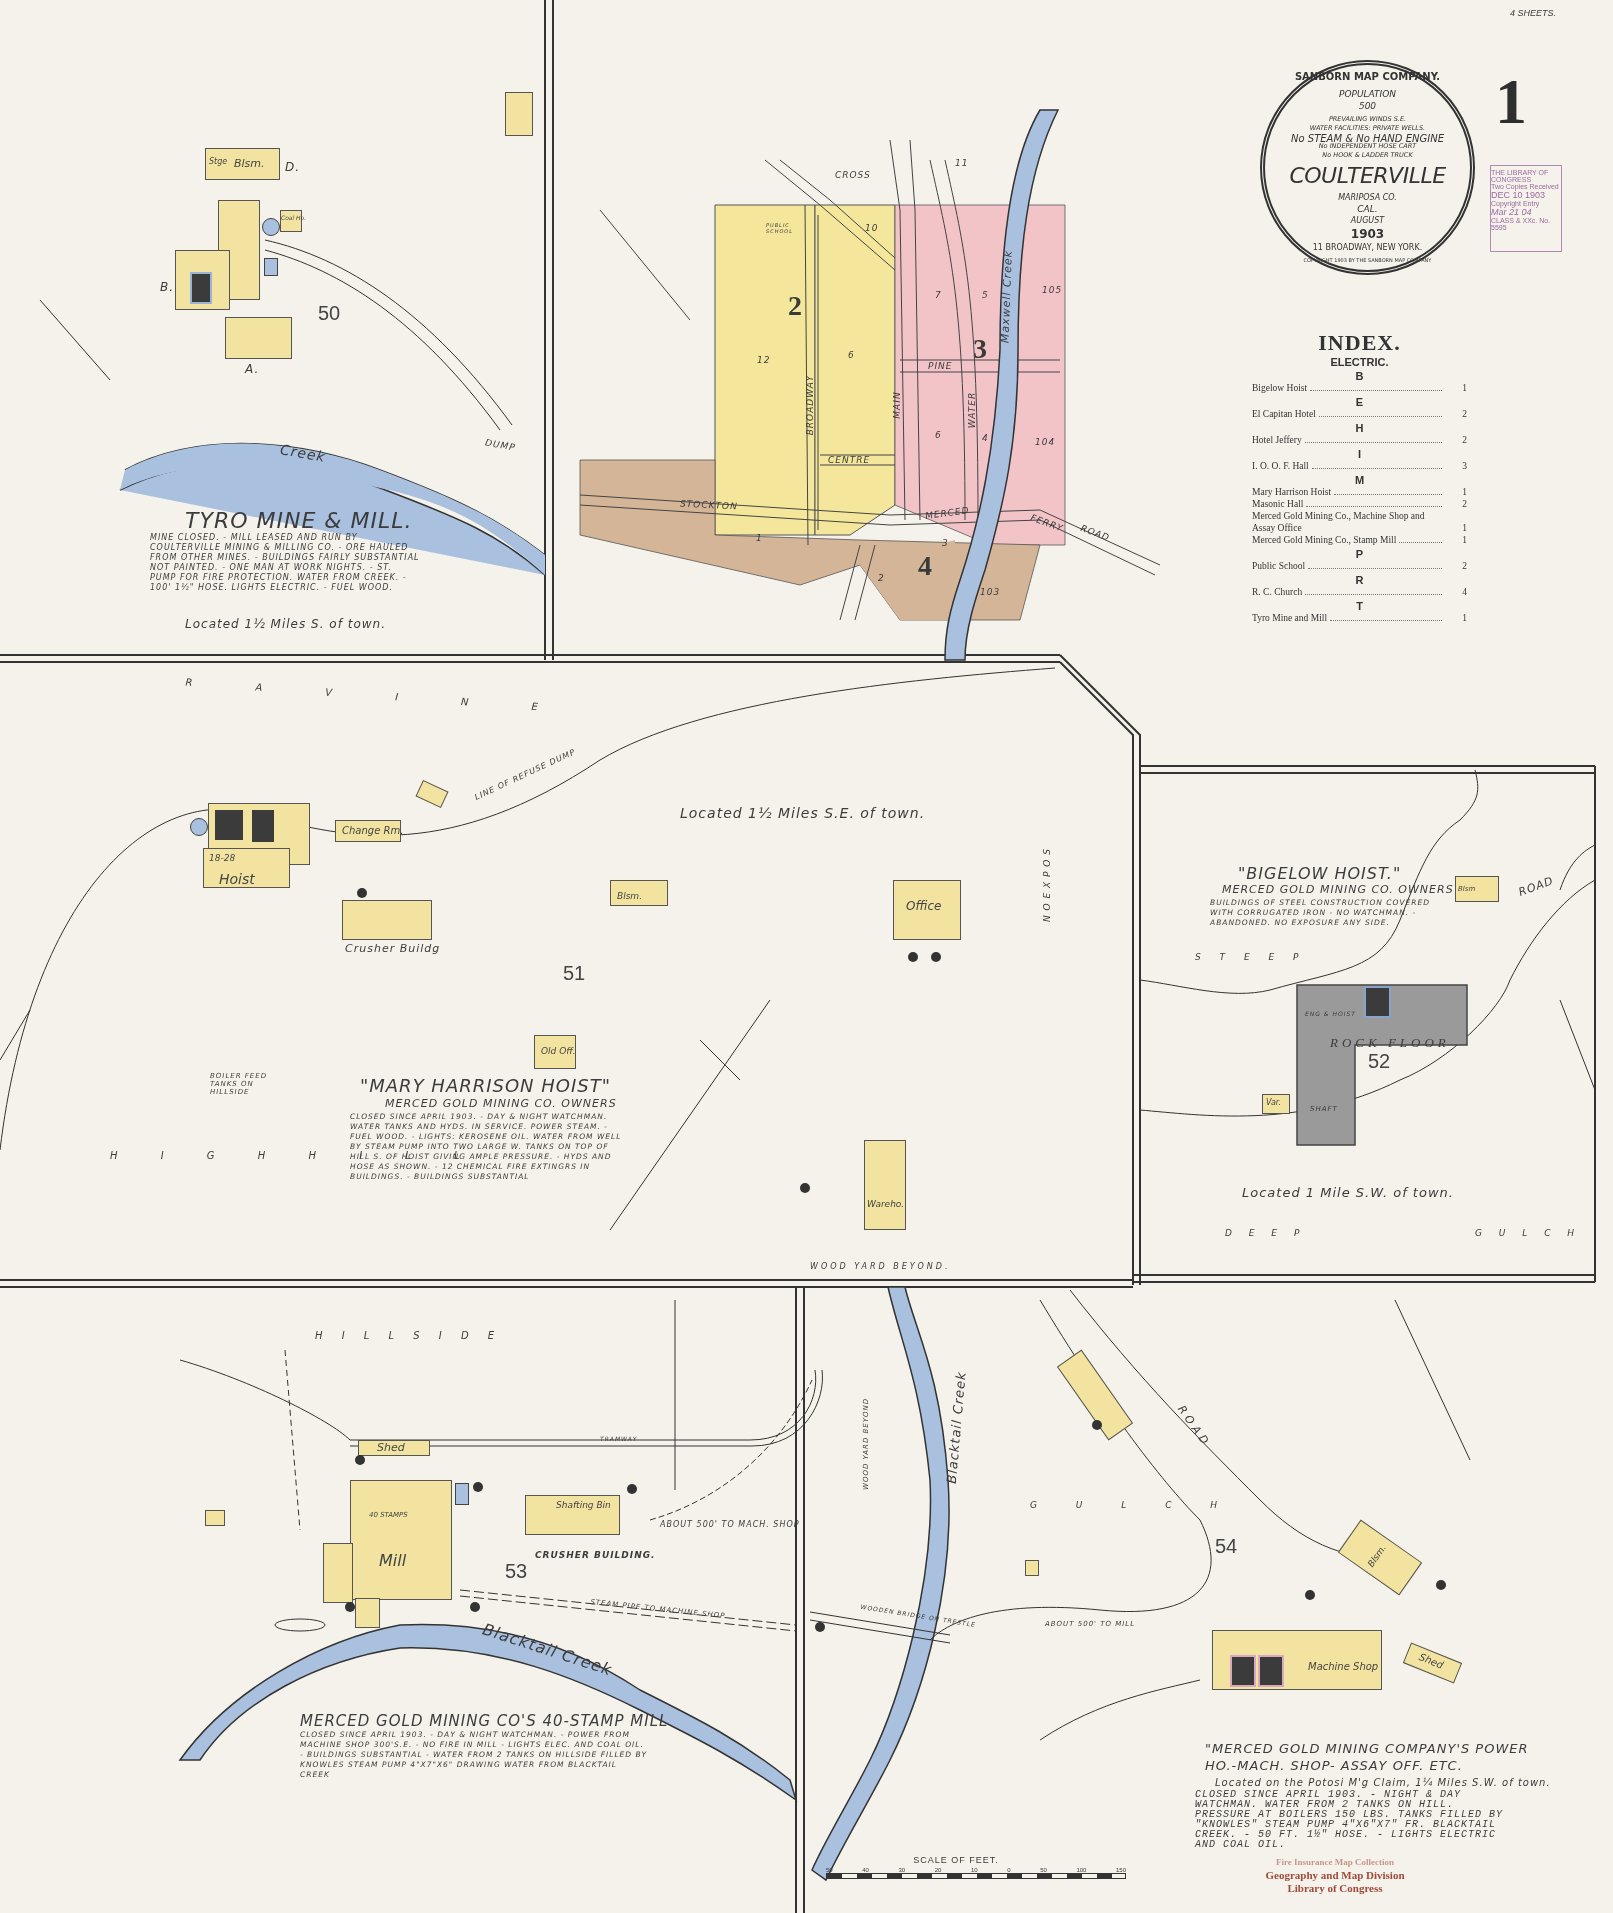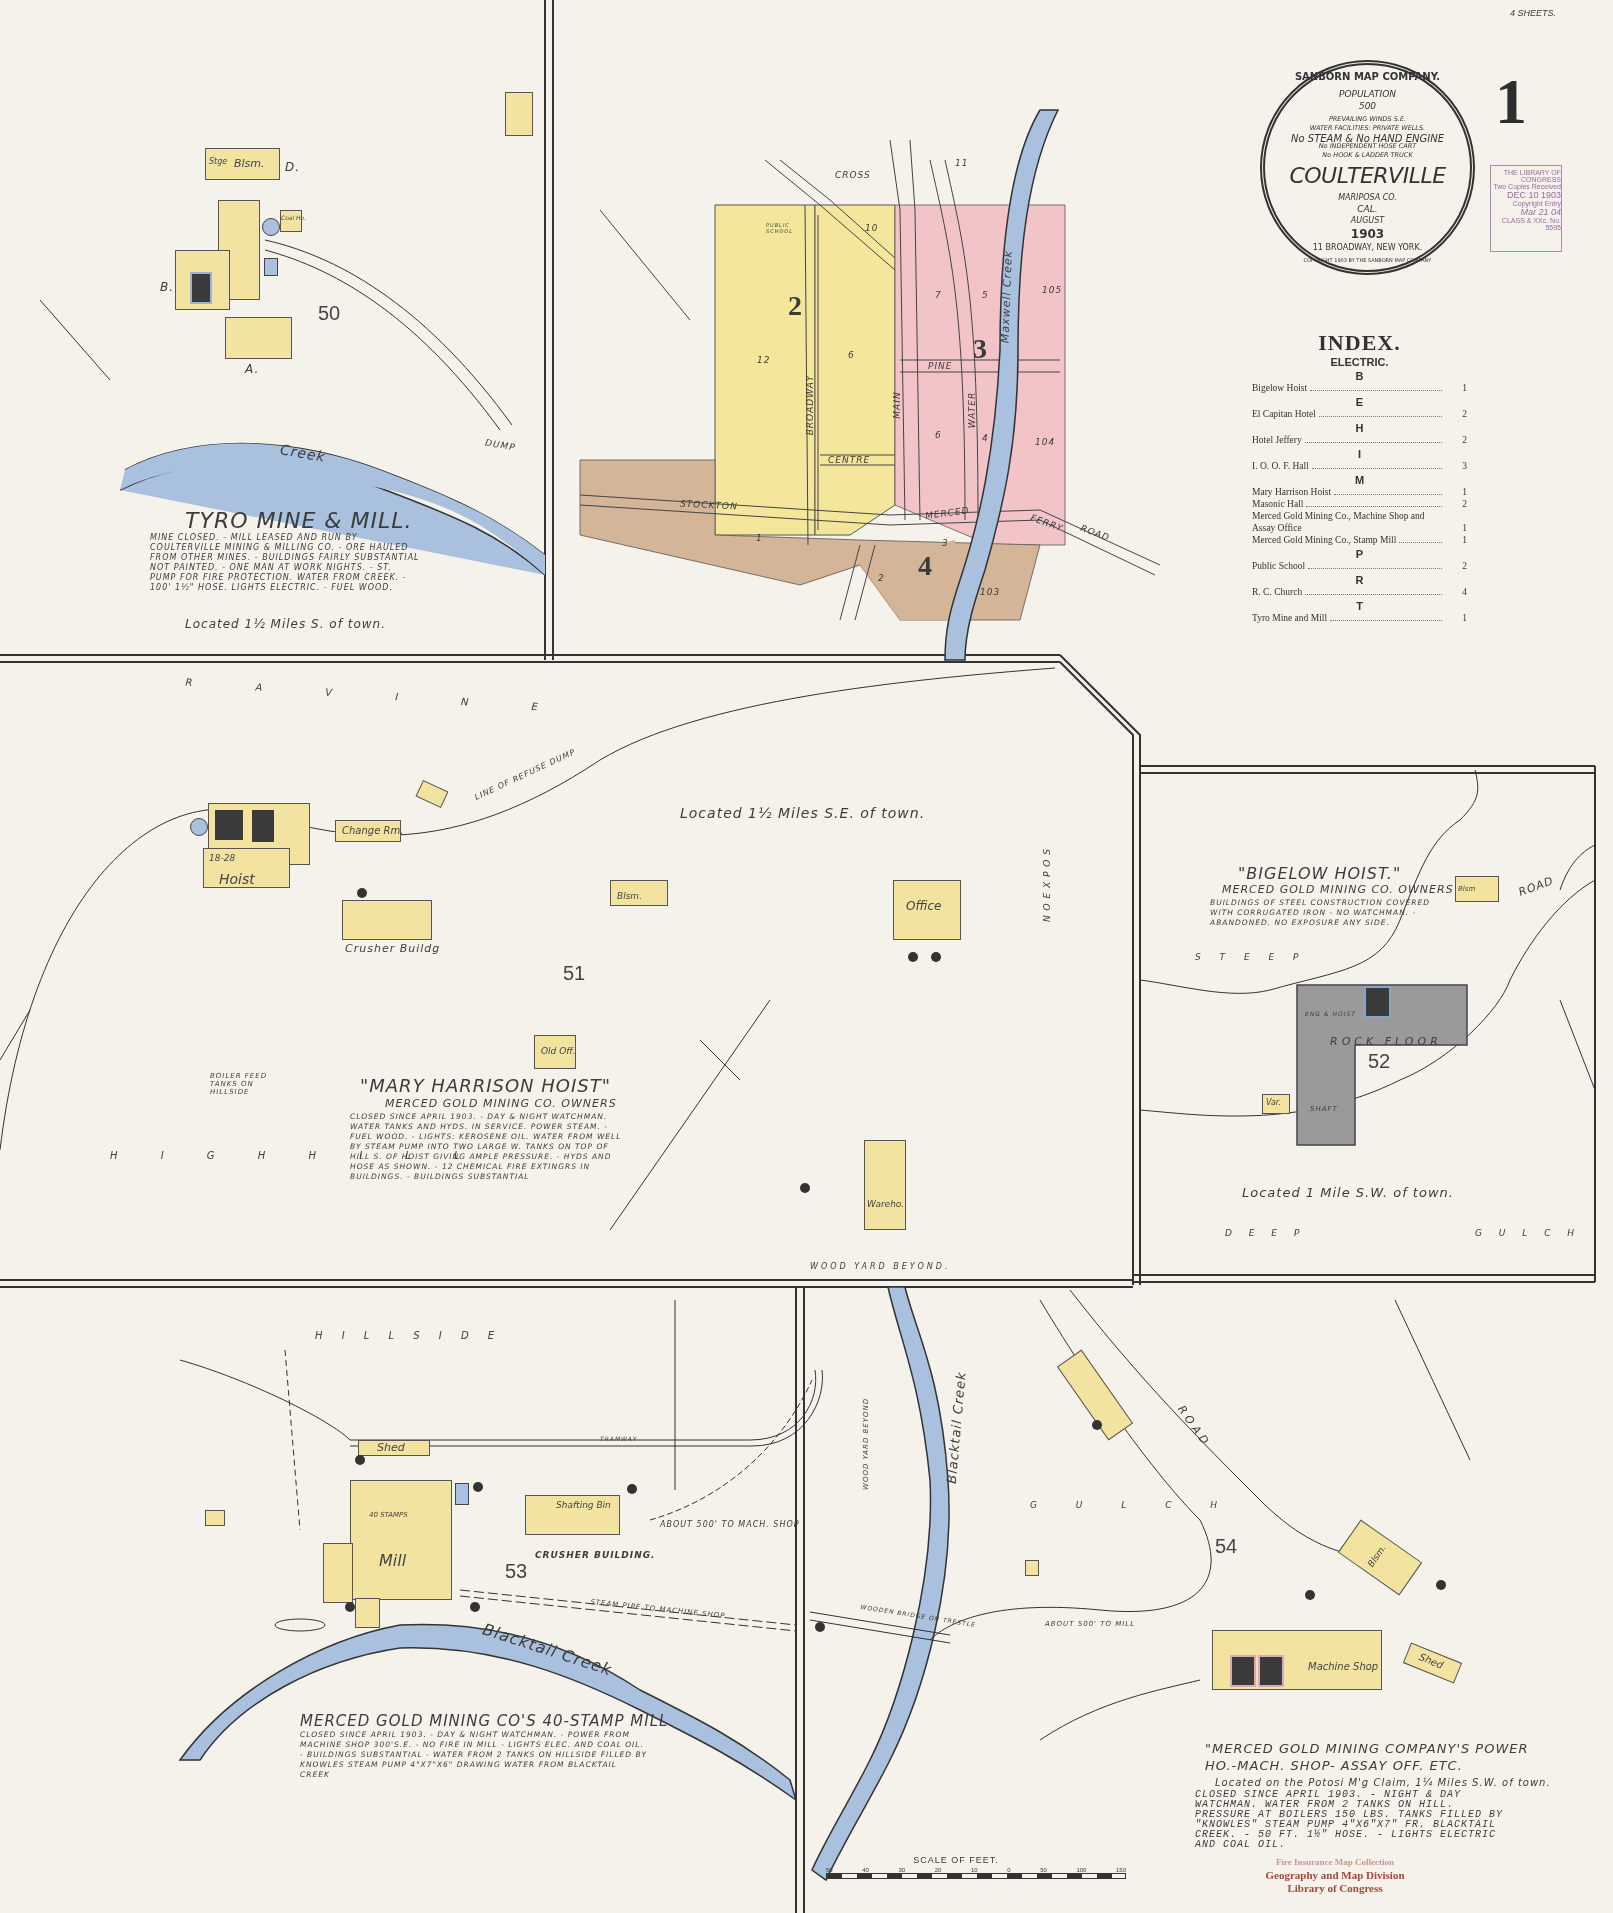--- a/index.html
+++ b/index.html
@@ -19,21 +19,21 @@
   .hyd{position:absolute;width:10px;height:10px;border-radius:50%;background:#333;}
   .seal-text{font-family:"DejaVu Sans",sans-serif;font-style:italic;color:#333;text-align:center;position:absolute;left:0;width:100%;}
   .index{position:absolute;left:1252px;top:330px;width:215px;font-family:"Liberation Serif",serif;font-size:9.5px;color:#333;}
   .index h2{margin:0;text-align:center;font-size:22px;font-weight:bold;letter-spacing:1px;}
   .index h3{margin:0 0 2px 0;text-align:center;font-size:11px;font-family:"Liberation Sans",sans-serif;font-weight:bold;}
   .index .letter{text-align:center;font-family:"Liberation Sans",sans-serif;font-weight:bold;font-size:11px;margin-top:2px;}
   .index .row{display:flex;align-items:flex-end;line-height:12px;}
   .index .row .nm{white-space:nowrap;}
   .index .row .dots{flex:1;border-bottom:1px dotted #777;margin:0 3px 3px 3px;}
   .index .row .pg{width:22px;text-align:right;}
-  .stamp{position:absolute;border:1.5px solid #b08ab5;color:#9a6aa0;font-size:7px;text-align:right;font-family:"Liberation Sans",sans-serif;}
+  .stamp{position:absolute;border:1.5px solid #b08ab5;color:#9a6aa0;font-size:7px;text-align:left;font-family:"Liberation Sans",sans-serif;}
   .lc-stamp{position:absolute;color:#a04a3a;font-family:"Liberation Serif",serif;font-weight:bold;font-size:11px;text-align:center;line-height:13px;}
   .scale{position:absolute;left:826px;top:1855px;width:300px;}
 </style>
 </head>
 <body>
 
 <div class="sheet">
 
 <svg class="map" width="1613" height="1913" viewBox="0 0 1613 1913">
 
@@ -327,21 +327,21 @@
   <div class="abs hand title-l" style="left:360px;top:1075px;font-size:18px;">"MARY HARRISON HOIST"</div>
   <div class="abs hand sub-l" style="left:385px;top:1097px;font-size:11px;">MERCED GOLD MINING CO. OWNERS</div>
   <div class="abs hand desc" style="left:350px;top:1112px;width:280px;font-size:7.5px;line-height:10px;">CLOSED SINCE APRIL 1903. - DAY &amp; NIGHT WATCHMAN. WATER TANKS AND HYDS. IN SERVICE. POWER STEAM. - FUEL WOOD. - LIGHTS: KEROSENE OIL. WATER FROM WELL BY STEAM PUMP INTO TWO LARGE W. TANKS ON TOP OF HILL S. OF HOIST GIVING AMPLE PRESSURE. - HYDS AND HOSE AS SHOWN. - 12 CHEMICAL FIRE EXTINGRS IN BUILDINGS. - BUILDINGS SUBSTANTIAL</div>
 </div>
 
 <div>
   <div class="abs hand title-l" style="left:1238px;top:864px;font-size:16px;">"BIGELOW HOIST."</div>
   <div class="abs hand sub-l" style="left:1222px;top:883px;font-size:11px;">MERCED GOLD MINING CO. OWNERS</div>
   <div class="abs hand desc" style="left:1210px;top:898px;width:230px;font-size:7.5px;line-height:10px;">BUILDINGS OF STEEL CONSTRUCTION COVERED WITH CORRUGATED IRON - NO WATCHMAN. - ABANDONED. NO EXPOSURE ANY SIDE.</div>
   <div class="abs hand" style="left:1195px;top:952px;font-size:9px;letter-spacing:8px;">S T E E P</div>
-  <div class="abs hand" style="left:1330px;top:1035px;font-size:11px;letter-spacing:4px;">ROCK FLOOR</div>
+  <div class="abs hand" style="left:1330px;top:1035px;font-size:13px;letter-spacing:4px;font-family:Liberation Serif, serif;">ROCK FLOOR</div>
   <div class="abs hand" style="left:1305px;top:1010px;font-size:6px;">ENG &amp; HOIST</div>
   <div class="abs hand" style="left:1310px;top:1105px;font-size:7px;">SHAFT</div>
   <div class="abs sec-num" style="left:1368px;top:1050px;">52</div>
   <div class="bldg" style="left:1262px;top:1094px;width:28px;height:20px;">
         <span style="left:3px;top:3px;font-size:8px;">Var.</span>
       </div>
   <div class="bldg" style="left:1455px;top:876px;width:44px;height:26px;">
         <span style="left:2px;top:8px;font-size:7px;">Blsm</span>
       </div>
   <div class="abs hand" style="left:1518px;top:880px;font-size:11px;transform:rotate(-20deg);">ROAD</div>

